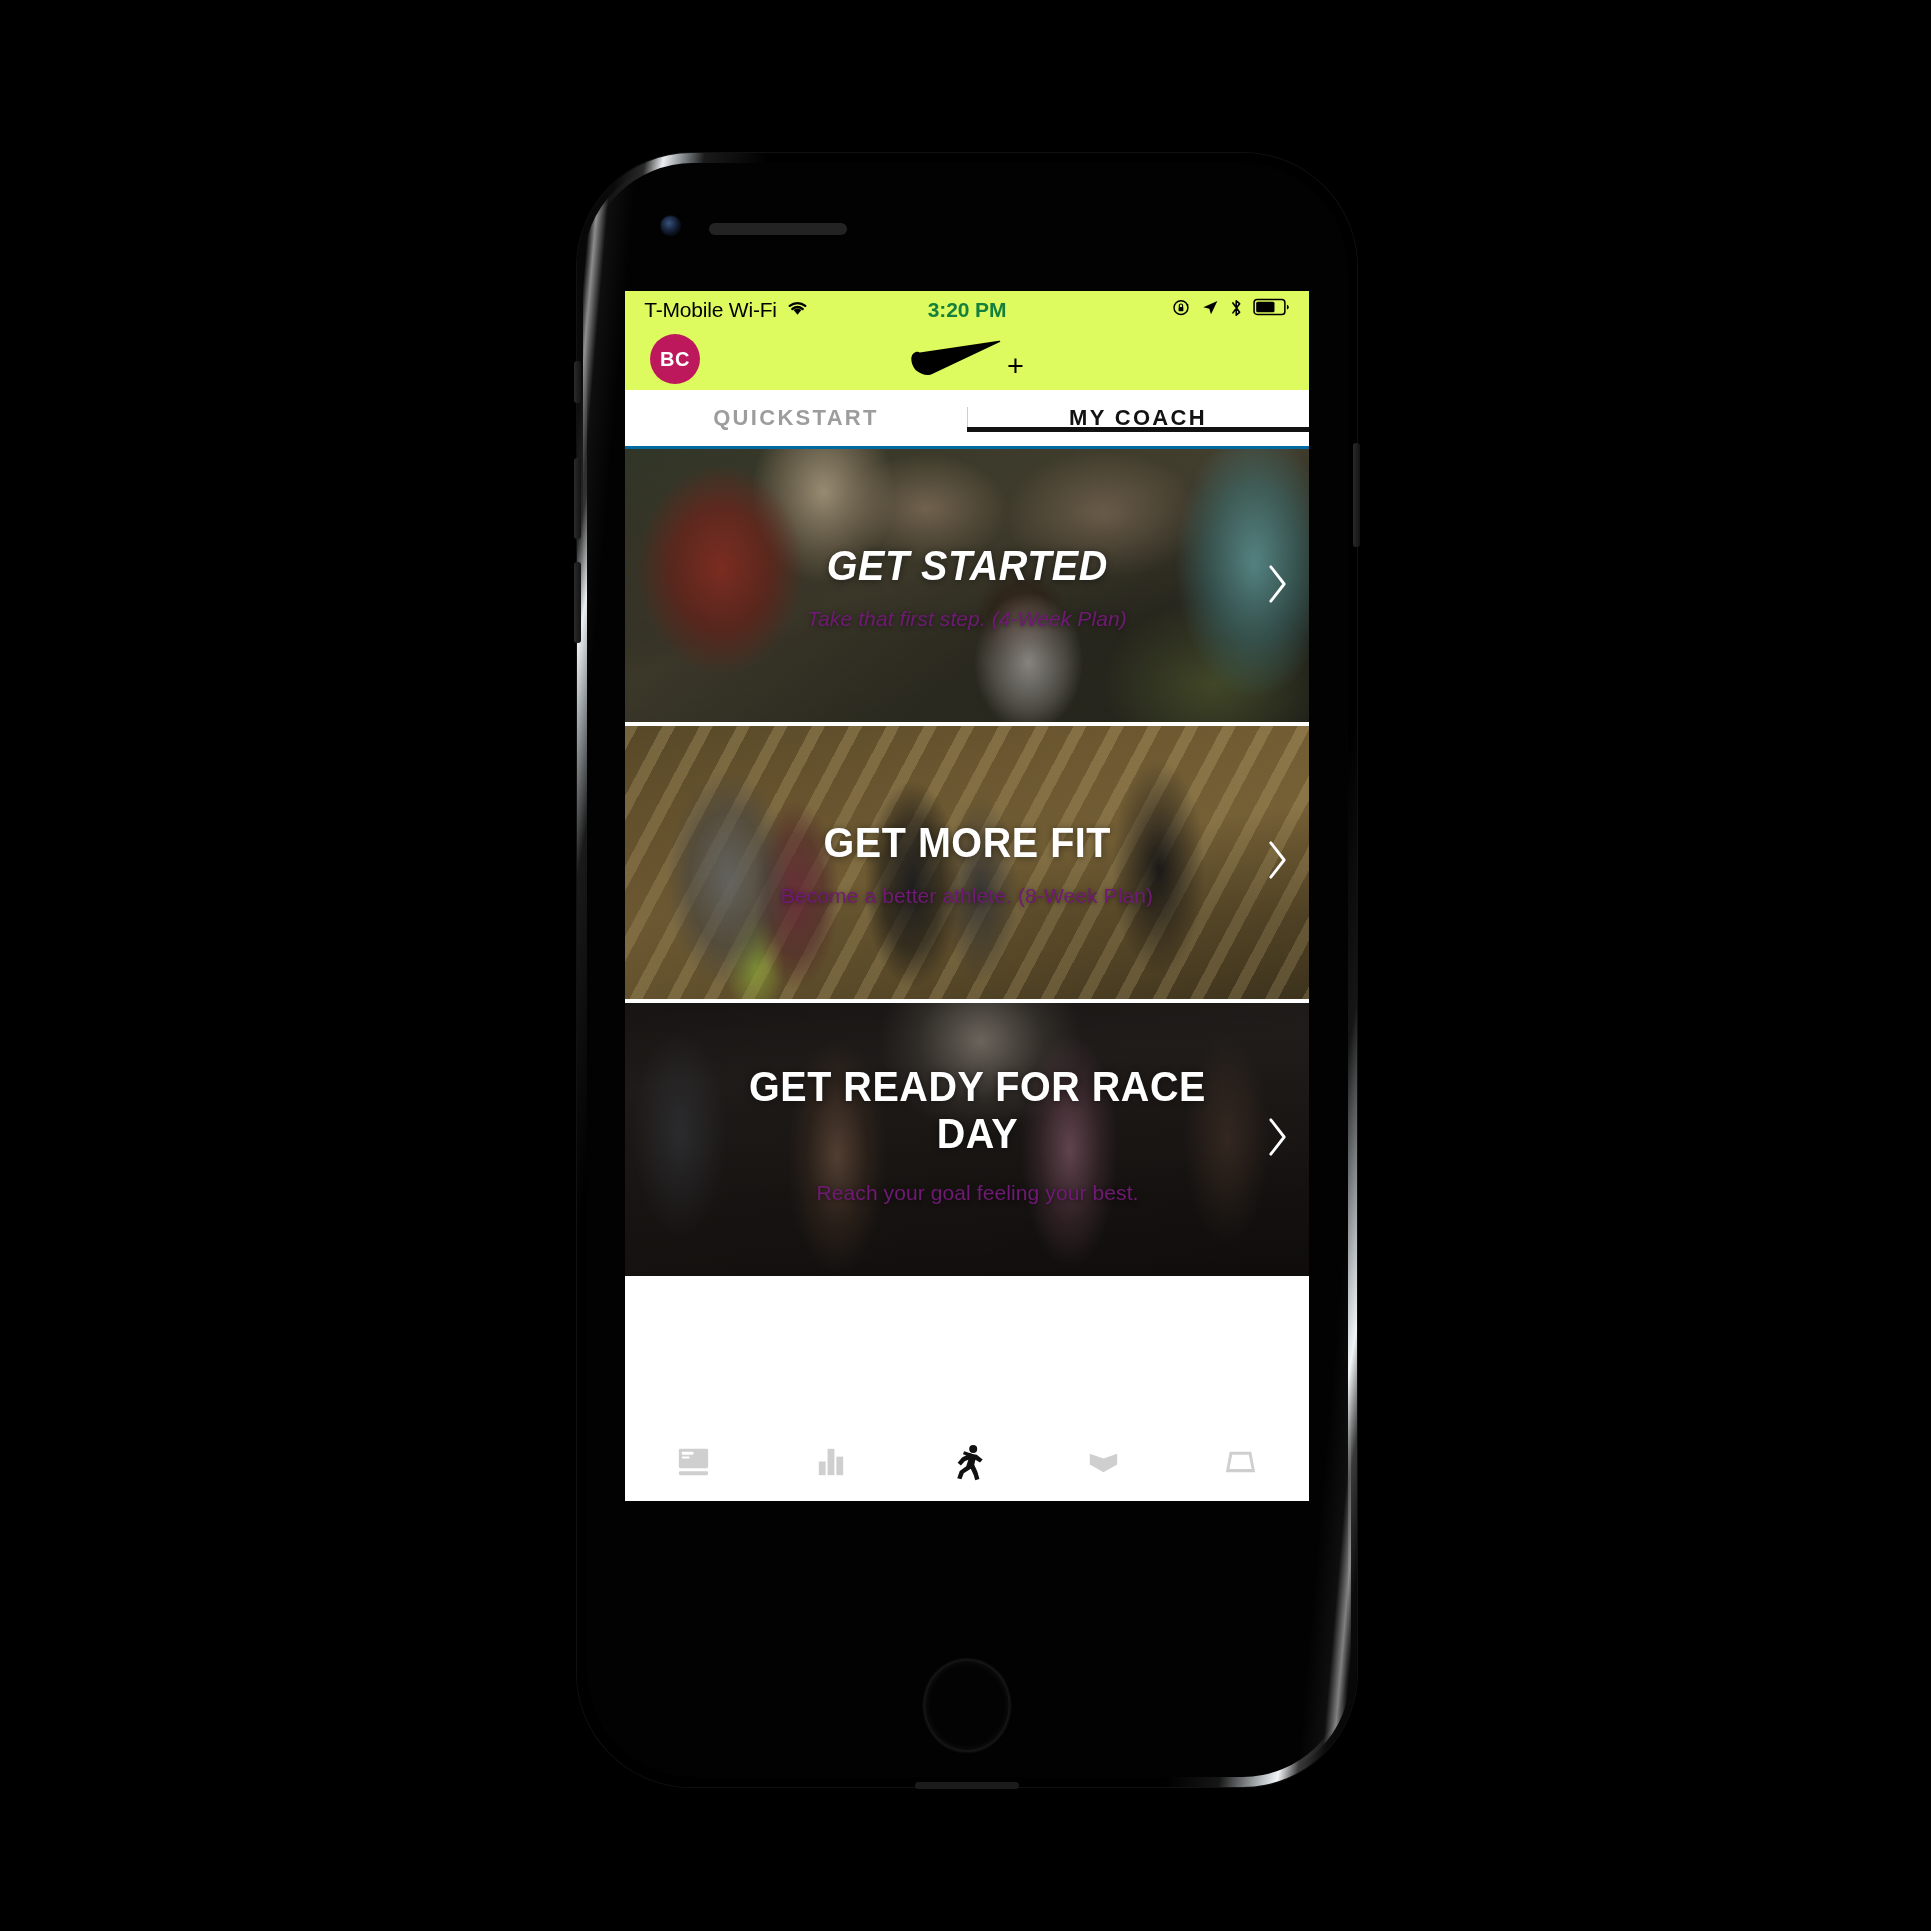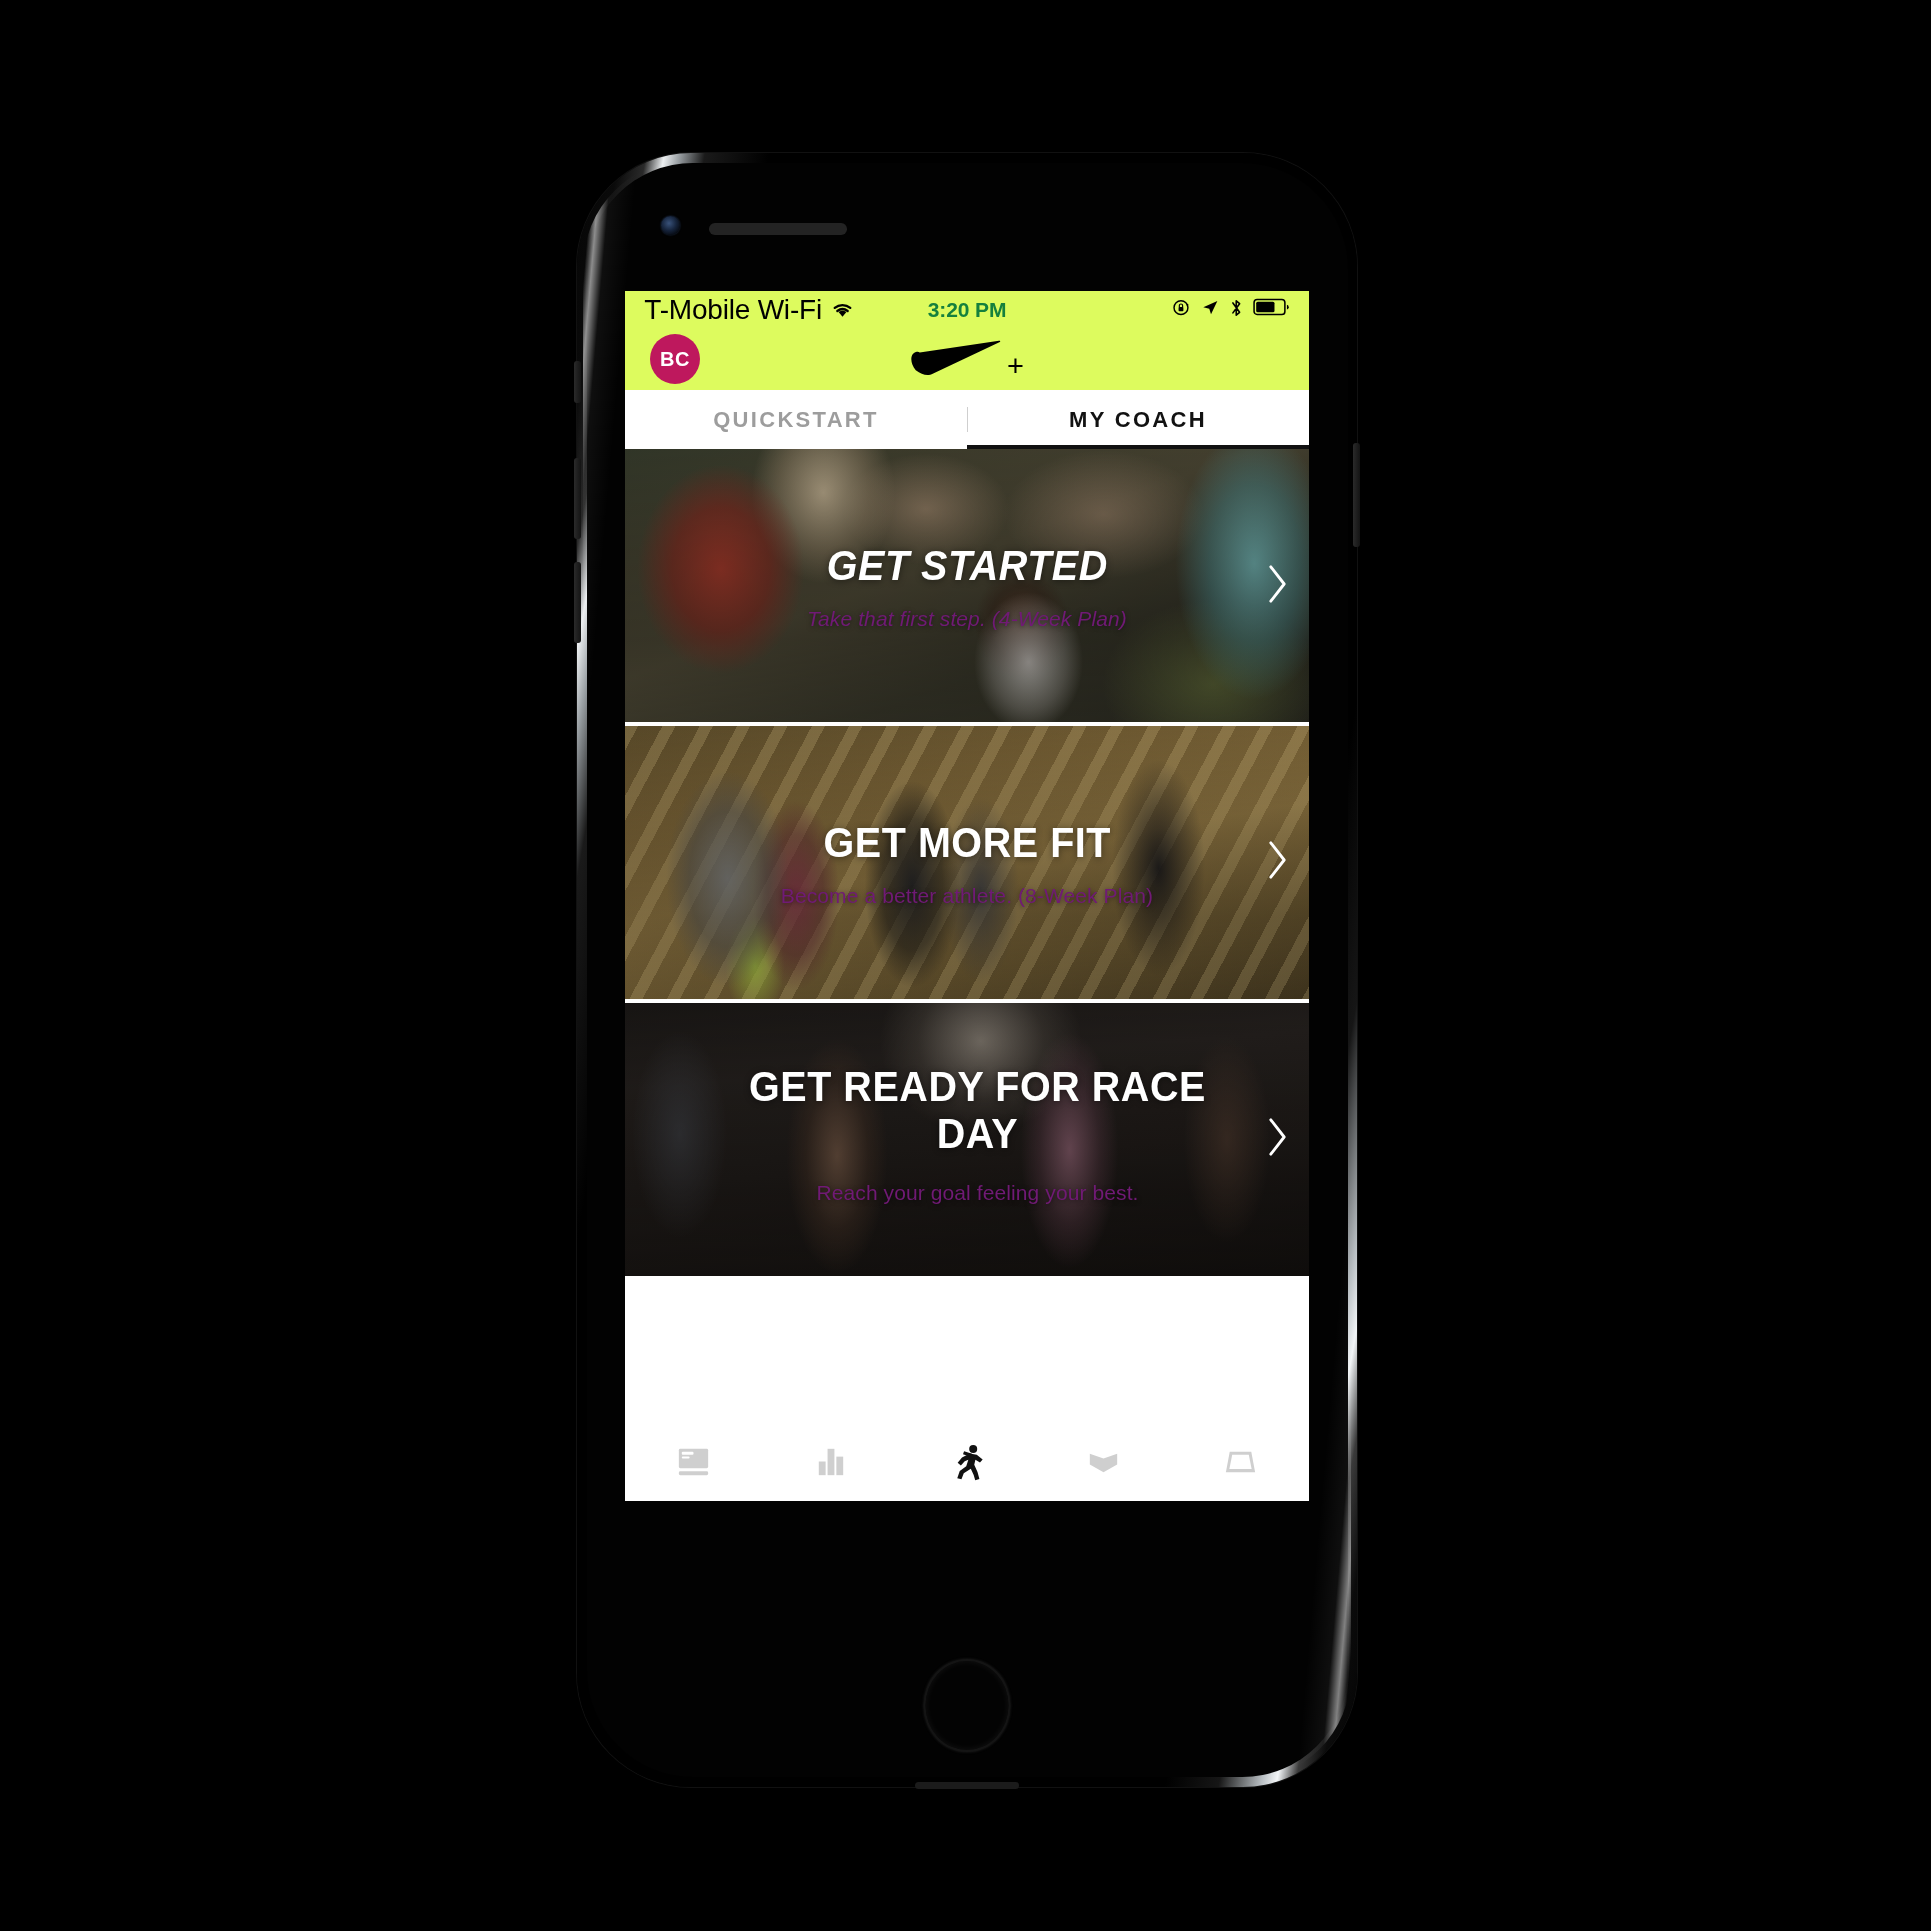--- a/index.html
+++ b/index.html
@@ -130,21 +130,21 @@
     background: var(--brand);
     display: flex;
     align-items: center;
     padding: 0 19.3px;
     position: relative;
   }
   .sb-left {
     display: flex;
     align-items: center;
     gap: 8.7px;
-    font-size: 28px;
+    font-size: 21px;
     font-weight: 400;
     color: #000;
     letter-spacing: -0.2px;
   }
   .sb-center {
     position: absolute;
     left: 0; right: 0;
     text-align: center;
     font-size: 21px;
     font-weight: 700;
@@ -197,21 +197,22 @@
     line-height: 1;
     transform: translateY(6.8px);
   }
 
   
   #tabbar {
     height: 60px;
     background: #ffffff;
     display: flex;
     position: relative;
-    border-bottom: 1px solid #0369a1;
+    border-bottom: 4px solid #0369a1;
+    align-items: center;
   }
   .tab {
     flex: 1;
     display: flex;
     align-items: center;
     justify-content: center;
     font-size: 22px;
     font-weight: 700;
     letter-spacing: 2.3px;
     font-stretch: condensed;

